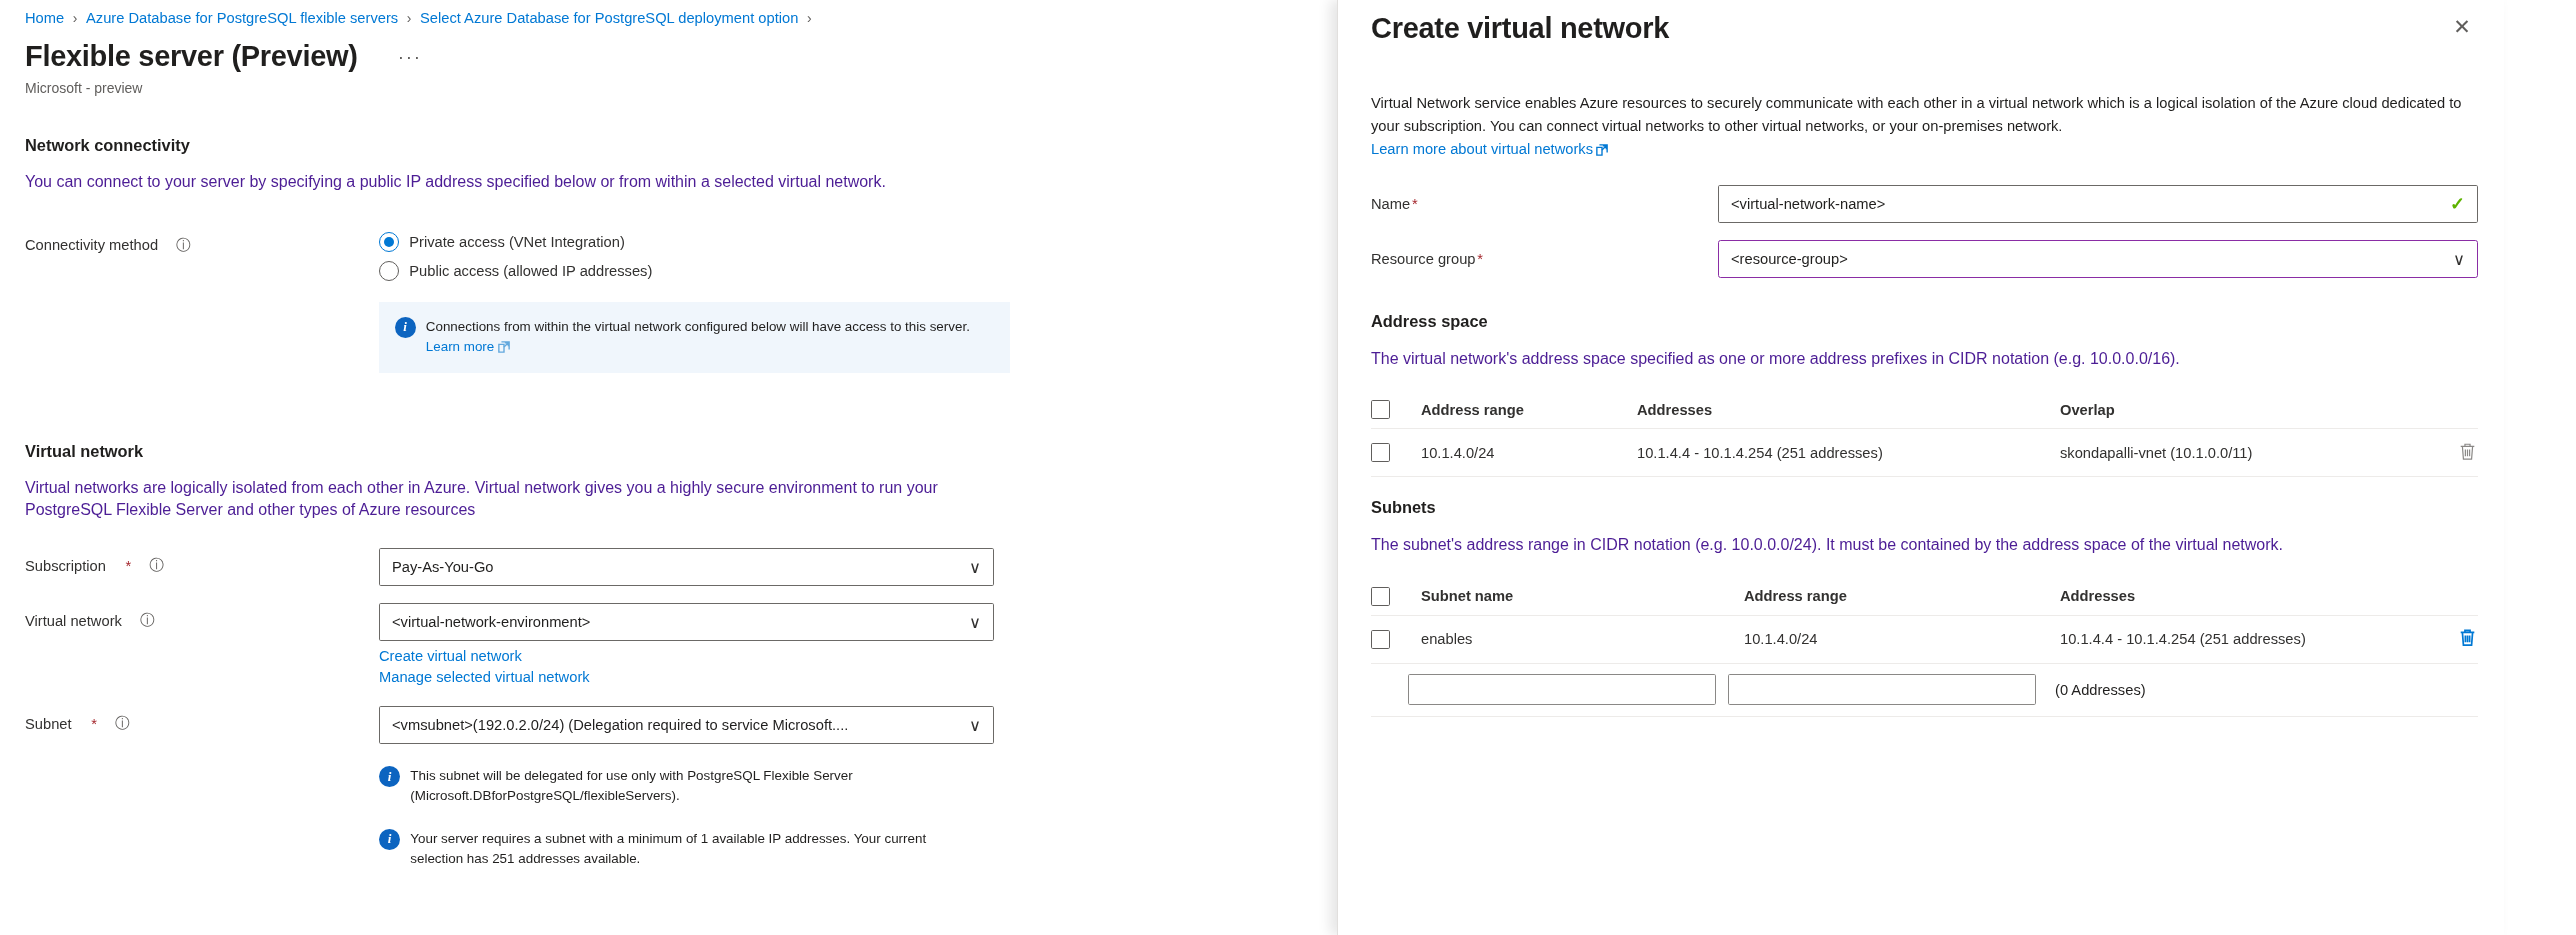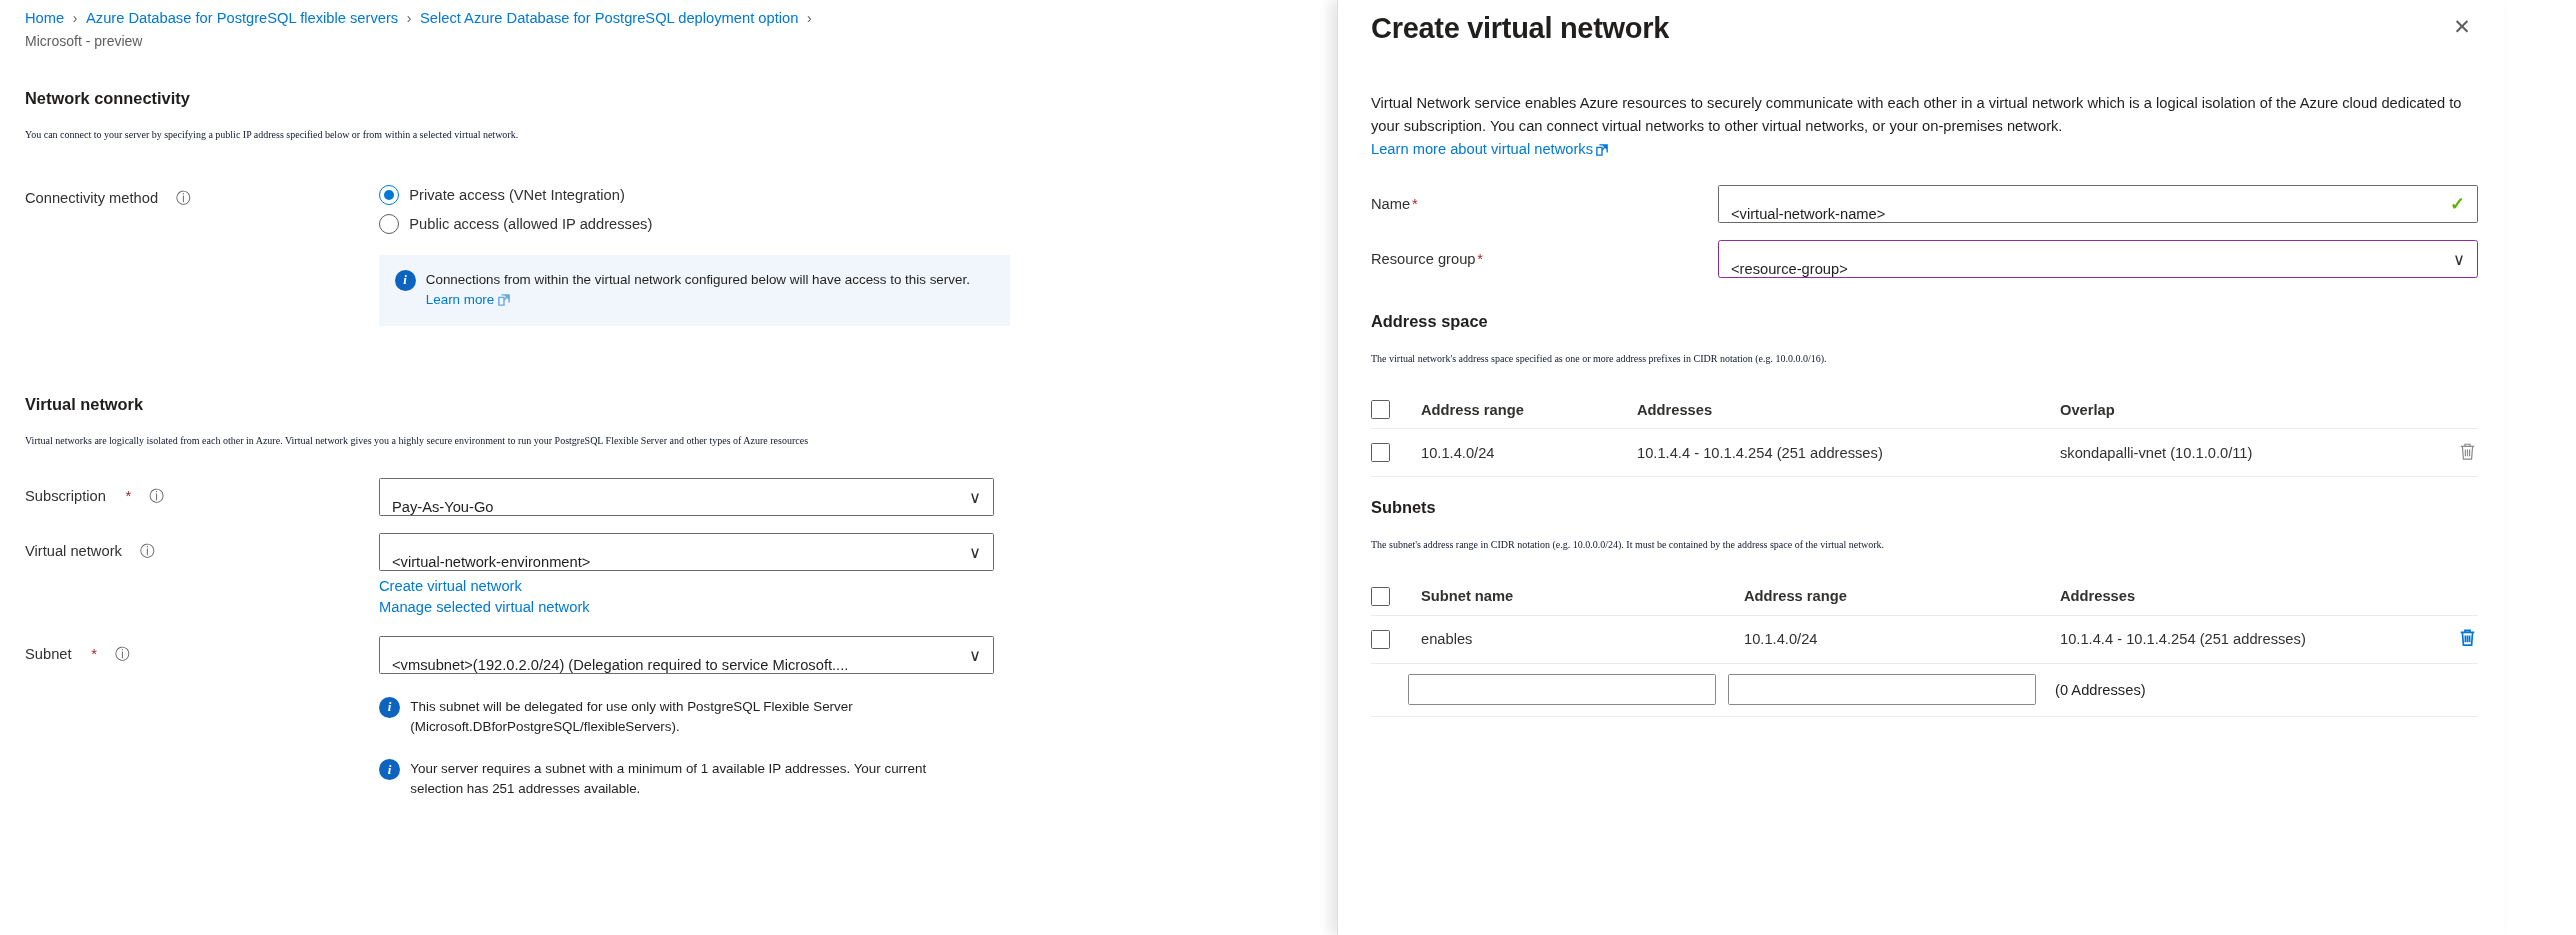--- a/index.html
+++ b/index.html
@@ -11,21 +11,21 @@
   .left { flex:1 1 auto; padding:10.3px 0 0 25px; overflow:hidden; }
   .crumbs { font-size:14.7px; display:flex; align-items:center; gap:8.6px; }
   .crumb { color:#0078d4; text-decoration:none; cursor:pointer; }
   .crumb-sep { color:#605e5c; font-size:14px; }
   .title-row { margin-top:14px; display:flex; align-items:center; gap:40px; }
   .page-title { font-size:29px; font-weight:700; color:#201f1e; letter-spacing:-0.3px; }
   .ellipsis-btn { font-size:19px; color:#605e5c; letter-spacing:1.7px; cursor:pointer; background:none; border:none; }
   .subtitle { margin-top:7px; font-size:14px; color:#605e5c; }
 
   .section-h { font-size:16.4px; font-weight:700; color:#201f1e; }
-  .para { font-size:10px; line-height:22.4px; color:#0f172a;font-family:Liberation Serif, serif; }
+  .para { font-size:16px; line-height:22.4px; color:#4c1d95; }
 
   .form-row { display:flex; align-items:flex-start; }
   .form-label { width:354px; flex:0 0 354px; font-size:14.7px; padding-top:8.6px;
     display:flex; align-items:center; gap:18px; }
   .req { color:#a4262c; margin-left:1.7px; }
   .tip-icon { font-size:14.7px; color:#605e5c; cursor:default; }
   .form-control { width:615px; flex:0 0 615px; }
 
   .radio-item { display:flex; align-items:center; gap:10.3px; font-size:14.7px; height:29px; cursor:pointer; }
   .radio-outer { width:20px; height:20px; border-radius:50%; border:0.9px solid #605e5c; background:#fff;
@@ -35,21 +35,21 @@
 
   .banner { margin-top:17px; width:631px; background:#f0f6fc; padding:14.7px 15.5px 14.7px 15.5px;
     display:flex; gap:10.3px; font-size:13.4px; line-height:20px; color:#201f1e; }
   .info-badge { width:21px; height:21px; border-radius:50%; background:#0c64c0; color:#fff;
     font-weight:700; font-size:13px; font-family:"Liberation Serif", serif; font-style:italic;
     display:flex; align-items:center; justify-content:center; flex:0 0 21px; }
   .link { color:#0078d4; text-decoration:none; cursor:pointer; }
   .ext-ico { display:inline-block; vertical-align:-1.7px; margin-left:3.4px; }
 
   .dropdown, .textfield { position:relative; height:38px; border:0.9px solid #6b6966; border-radius:1.7px;
-    background:#fff; display:flex; align-items:flex-end; padding:0 38px 0 12px; font-size:14.7px;
+    background:#fff; display:flex; align-items:center; padding:0 38px 0 12px; font-size:14.7px;
     color:#201f1e; cursor:pointer; white-space:nowrap; overflow:hidden; }
   .dd-chev { position:absolute; right:12px; top:50%; transform:translateY(-50%);
     font-size:16.4px; color:#323130; font-weight:400; }
   .stack-links { margin-top:7px; display:flex; flex-direction:column; gap:5.2px; font-size:14.7px; }
 
   .note { display:flex; gap:10.3px; width:603px; font-size:13.4px; line-height:20px; color:#201f1e; }
 
   .mt18{margin-top:15.5px;} .mt20{margin-top:17px;} .mt24{margin-top:21px;} .mt26{margin-top:22.4px;}
   .mt30{margin-top:26px;} .mt40{margin-top:34px;} .mt46{margin-top:40px;}
   .mt80{margin-top:69px;}
@@ -96,20 +96,24 @@
 
     <div class="crumbs">
       <a class="crumb">Home</a>
       <span class="crumb-sep">›</span>
       <a class="crumb">Azure Database for PostgreSQL flexible servers</a>
       <span class="crumb-sep">›</span>
       <a class="crumb">Select Azure Database for PostgreSQL deployment option</a>
       <span class="crumb-sep">›</span>
     </div>
 
+    <div class="title-row">
+      <h1 class="page-title">Flexible server (Preview)</h1>
+      <button class="ellipsis-btn">···</button>
+    </div>
     <div class="subtitle">Microsoft - preview</div>
 
     <h2 class="section-h mt46">Network connectivity</h2>
     <p class="para mt18" style="max-width:953px;">You can connect to your server by specifying a public IP address specified below or from within a selected virtual network.</p>
 
     <div class="form-row mt40">
       <div class="form-label">
         <span>Connectivity method</span>
         <span class="tip-icon">ⓘ</span>
       </div>

